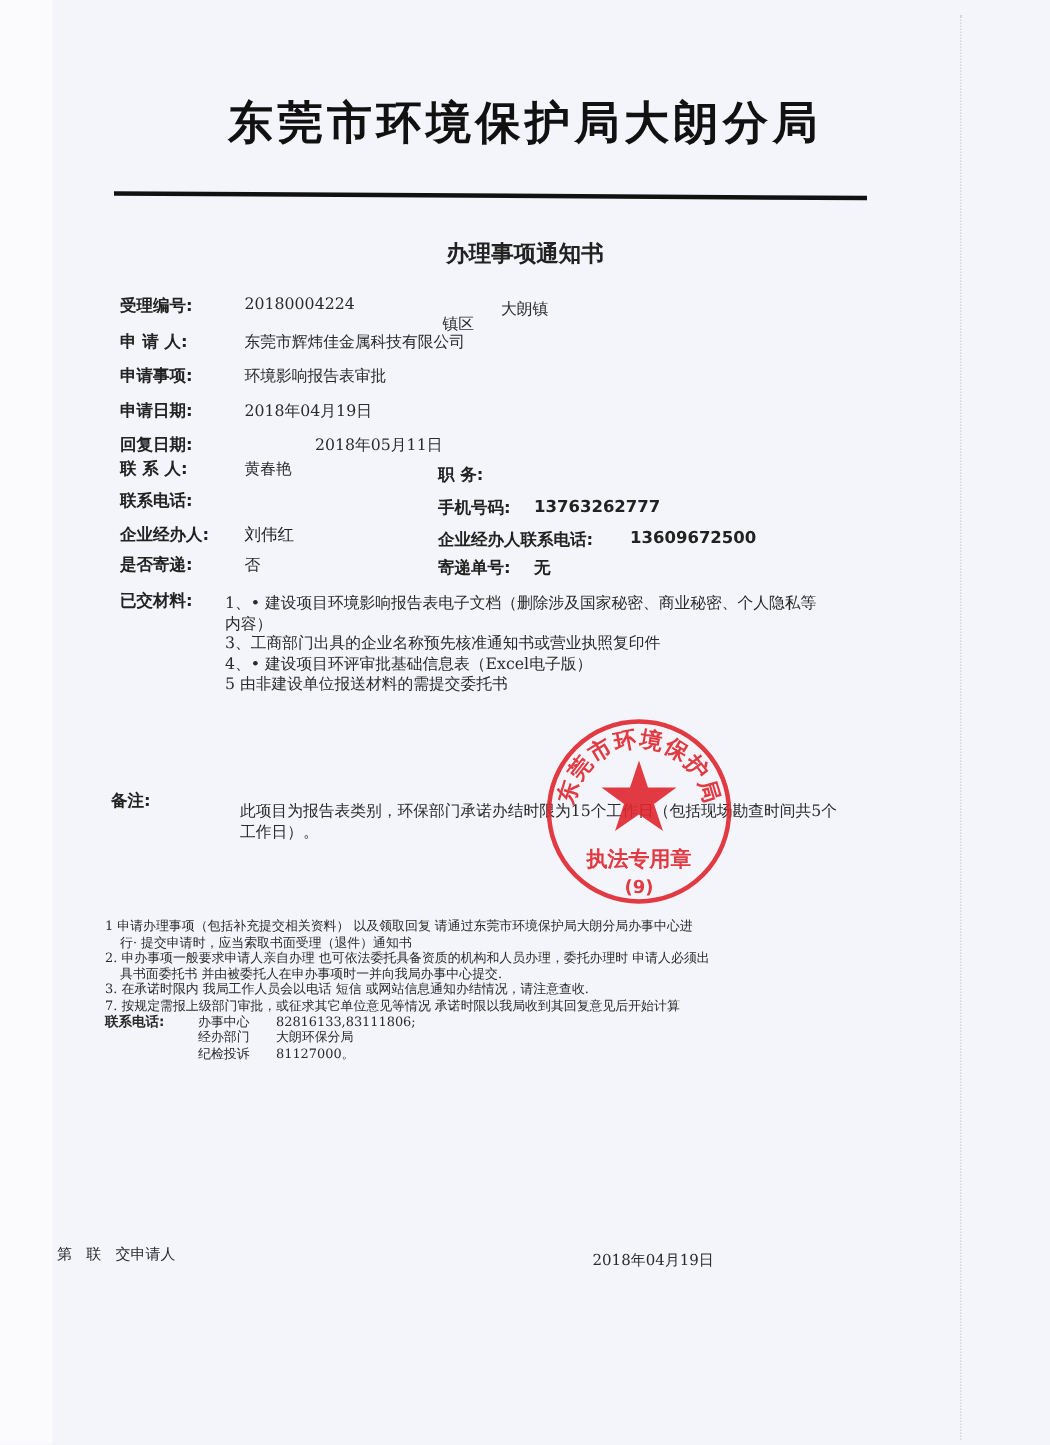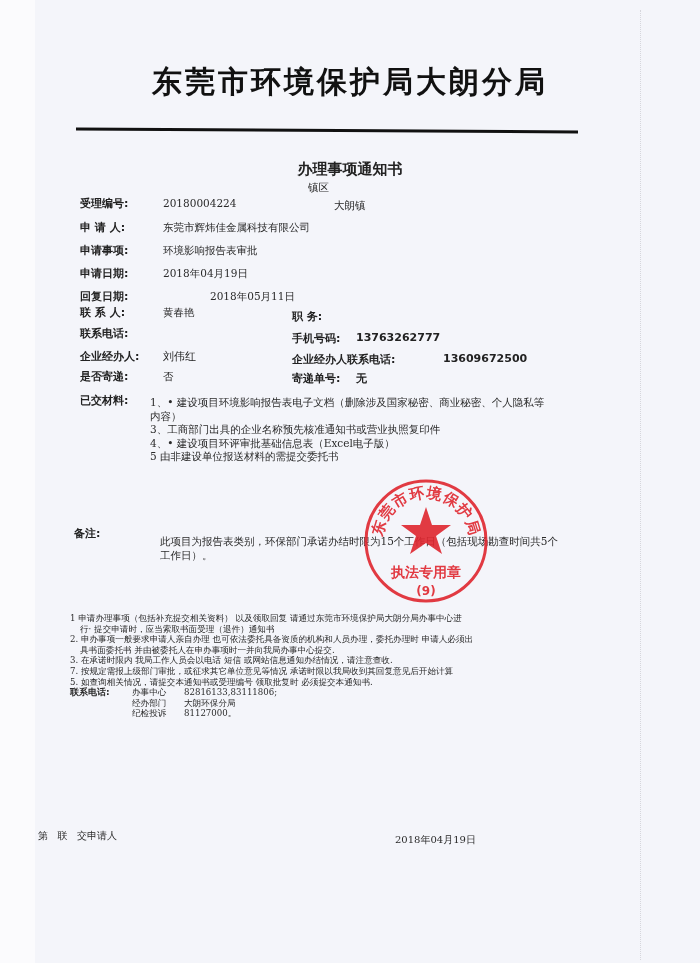--- a/index.html
+++ b/index.html
@@ -46,21 +46,21 @@
 
 <div class="left-strip"></div>
 <div class="right-fold"></div>
 
 <div class="page-title">东莞市环境保护局大朗分局</div>
 <div class="title-rule"></div>
 <div class="doc-title">办理事项通知书</div>
 
 <div class="lbl" style="left:80px;top:196px;">受理编号:</div>
 <div class="val" style="left:163px;top:197px;">20180004224</div>
-<div class="val" style="left:295px;top:181px;margin-left:13px;">镇区</div>
+<div class="val" style="left:295px;top:209px;">镇区</div>
 <div class="val" style="left:334px;top:199px;">大朗镇</div>
 
 <div class="lbl" style="left:80px;top:220px;">申 请 人:</div>
 <div class="val" style="left:163px;top:221px;">东莞市辉炜佳金属科技有限公司</div>
 
 <div class="lbl" style="left:80px;top:243px;">申请事项:</div>
 <div class="val" style="left:163px;top:244px;">环境影响报告表审批</div>
 
 <div class="lbl" style="left:80px;top:266px;">申请日期:</div>
 <div class="val" style="left:163px;top:267px;">2018年04月19日</div>
@@ -72,21 +72,21 @@
 <div class="val" style="left:163px;top:306px;">黄春艳</div>
 <div class="rlbl" style="left:292px;top:309px;">职  务:</div>
 
 <div class="lbl" style="left:80px;top:326px;">联系电话:</div>
 <div class="rlbl" style="left:292px;top:331px;">手机号码:</div>
 <div class="rlbl" style="left:356px;top:331px;">13763262777</div>
 
 <div class="lbl" style="left:80px;top:349px;">企业经办人:</div>
 <div class="lbl" style="left:163px;top:349px;font-weight:normal;">刘伟红</div>
 <div class="rlbl" style="left:292px;top:352px;">企业经办人联系电话:</div>
-<div class="rlbl" style="left:443px;top:352px;">13609672500</div>
+<div class="rlbl" style="left:420px;top:352px;">13609672500</div>
 
 <div class="lbl" style="left:80px;top:369px;">是否寄递:</div>
 <div class="val" style="left:163px;top:370px;">否</div>
 <div class="rlbl" style="left:292px;top:371px;">寄递单号:</div>
 <div class="rlbl" style="left:356px;top:371px;">无</div>
 
 <div class="lbl" style="left:80px;top:393px;">已交材料:</div>
 <div class="materials">
   <div>1、• 建设项目环境影响报告表电子文档（删除涉及国家秘密、商业秘密、个人隐私等内容）</div>
   <div>3、工商部门出具的企业名称预先核准通知书或营业执照复印件</div>
@@ -110,21 +110,20 @@
   <text x="64" y="118" font-size="12" font-weight="bold" fill="#e0262f" text-anchor="middle" font-family="DejaVu Sans, sans-serif">(9)</text>
 </svg>
 
 <div class="notes">
   <div>1 申请办理事项（包括补充提交相关资料） 以及领取回复  请通过东莞市环境保护局大朗分局办事中心进</div>
   <div class="ind">行· 提交申请时，应当索取书面受理（退件）通知书</div>
   <div>2. 申办事项一般要求申请人亲自办理  也可依法委托具备资质的机构和人员办理，委托办理时  申请人必须出</div>
   <div class="ind">具书面委托书  并由被委托人在申办事项时一并向我局办事中心提交.</div>
   <div>3. 在承诺时限内  我局工作人员会以电话  短信  或网站信息通知办结情况，请注意查收.</div>
   <div>7. 按规定需报上级部门审批，或征求其它单位意见等情况  承诺时限以我局收到其回复意见后开始计算</div>
-  <div>5. 如查询相关情况，请提交本通知书或受理编号  领取批复时  必须提交本通知书.</div>
   <div class="contact">
     <span class="k h">联系电话:</span>
     <span class="k2">办事中心</span>
     <span>82816133,83111806;</span>
   </div>
   <div class="contact">
     <span class="k"></span>
     <span class="k2">经办部门</span>
     <span>大朗环保分局</span>
   </div>

